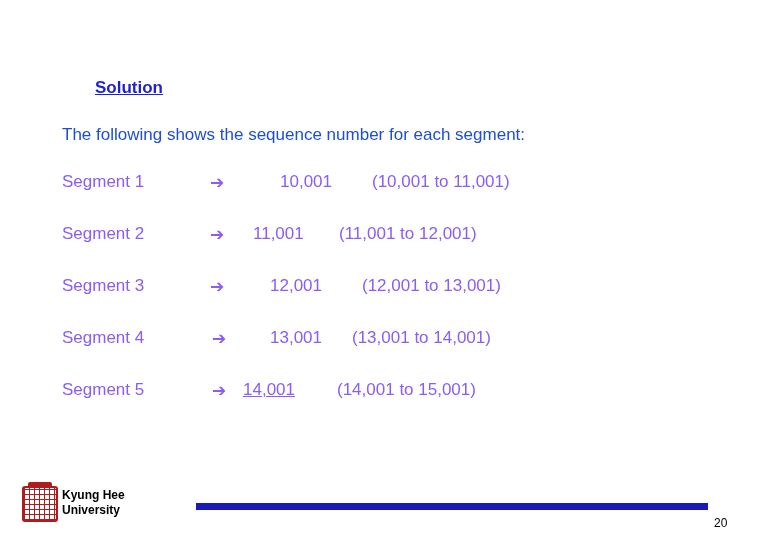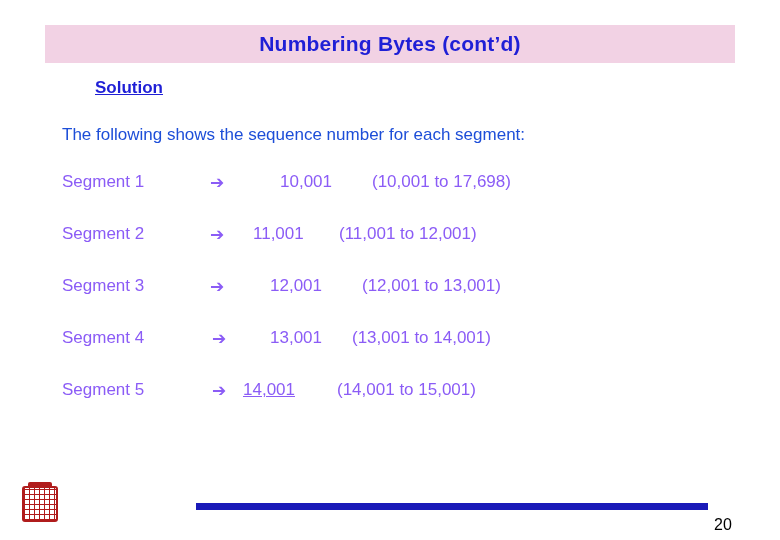--- a/index.html
+++ b/index.html
@@ -133,44 +133,41 @@
     top: 488px;
     font-size: 12px;
     font-weight: bold;
     color: #000000;
     line-height: 15px;
   }
   .page-num {
     position: absolute;
     left: 714px;
     top: 516px;
-    font-size: 16px;
+    font-size: 12px;
     color: #000000;
   }
 </style>
 </head>
 <body>
 
 <div class="slide">
 
-  <div class="title-bar">
-    <div class="title-text">Numbering Bytes (cont’d)</div>
-  </div>
 
   <div class="solution">Solution</div>
 
   <div class="intro">The following shows the sequence number for each segment:</div>
 
   <div class="seg-list">
 
     <div class="seg-row">
       <span class="seg-label">Segment 1</span>
       <span class="seg-arrow" style="left:148px;">➔</span>
       <span class="seg-num" style="left:218px;">10,001</span>
-      <span class="seg-range" style="left:310px;">(10,001 to 17,698)</span>
+      <span class="seg-range" style="left:310px;">(10,001 to 11,001)</span>
     </div>
 
     <div class="seg-row">
       <span class="seg-label">Segment 2</span>
       <span class="seg-arrow" style="left:148px;">➔</span>
       <span class="seg-num" style="left:191px;">11,001</span>
       <span class="seg-range" style="left:277px;text-align:center;">(11,001 to 12,001)</span>
     </div>
 
     <div class="seg-row">
@@ -194,18 +191,22 @@
       <span class="seg-range" style="left:275px;">(14,001 to 15,001)</span>
     </div>
 
   </div>
 
   <div class="logo">
     <div class="logo-top"></div>
     <div class="logo-box"></div>
   </div>
 
+  <div class="uni-name">
+    <div>Kyung Hee</div>
+    <div>University</div>
+  </div>
 
   <div class="footer-rule"></div>
 
   <div class="page-num">20</div>
 
 </div>
 
 </body></html>

